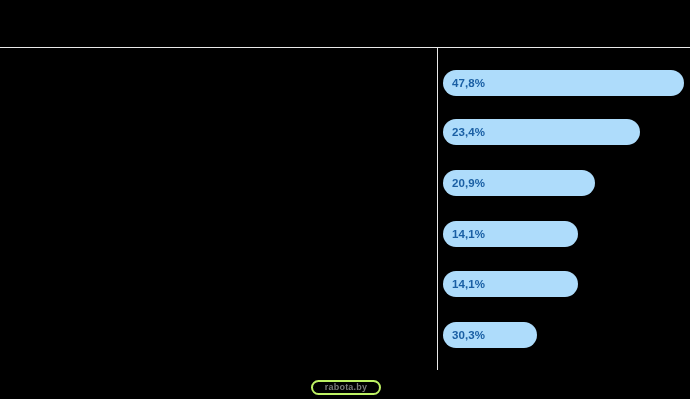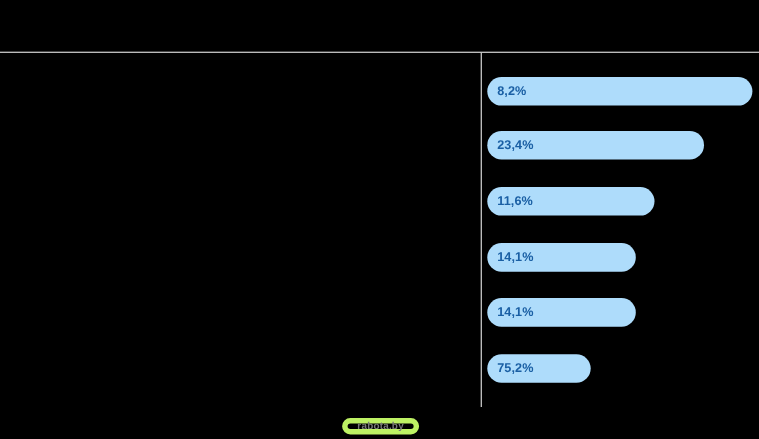--- a/index.html
+++ b/index.html
@@ -101,21 +101,21 @@
     white-space: nowrap;
   }
 
   
   .brand-badge {
     position: absolute;
     left: 311px;
     top: 380px;
     width: 70px;
     height: 15px;
-    border: 5px solid #bef264;
+    border: 2px solid #bef264;
     border-radius: 8px;
     box-sizing: border-box;
     display: flex;
     align-items: center;
     justify-content: center;
   }
   .brand-badge-text {
     font-size: 9px;
     font-weight: bold;
     color: #7a7a7a;
@@ -137,46 +137,46 @@
     <div class="cat-label" style="top:122px;"></div>
     <div class="cat-label" style="top:173px;"></div>
     <div class="cat-label" style="top:223px;"></div>
     <div class="cat-label" style="top:274px;"></div>
   </div>
 
   <div class="plot-area">
 
     <div class="bar-row" style="top:22px;">
       <div class="bar" style="width: 241px;"></div>
-      <div class="bar-value">8,2%</div>
+      <div class="bar-value">47,8%</div>
     </div>
 
     <div class="bar-row" style="top:71px;">
       <div class="bar" style="width: 197px;"></div>
       <div class="bar-value">23,4%</div>
     </div>
 
     <div class="bar-row" style="top:122px;">
       <div class="bar" style="width: 152px;"></div>
-      <div class="bar-value">11,6%</div>
+      <div class="bar-value">20,9%</div>
     </div>
 
     <div class="bar-row" style="top:173px;">
       <div class="bar" style="width: 135px;"></div>
       <div class="bar-value">14,1%</div>
     </div>
 
     <div class="bar-row" style="top:223px;">
       <div class="bar" style="width: 135px;"></div>
       <div class="bar-value">14,1%</div>
     </div>
 
     <div class="bar-row" style="top:274px;">
       <div class="bar" style="width: 94px;"></div>
-      <div class="bar-value">75,2%</div>
+      <div class="bar-value">30,3%</div>
     </div>
 
   </div>
 
   <div class="brand-badge">
     <span class="brand-badge-text">rabota.by</span>
   </div>
 
 </div>
 

